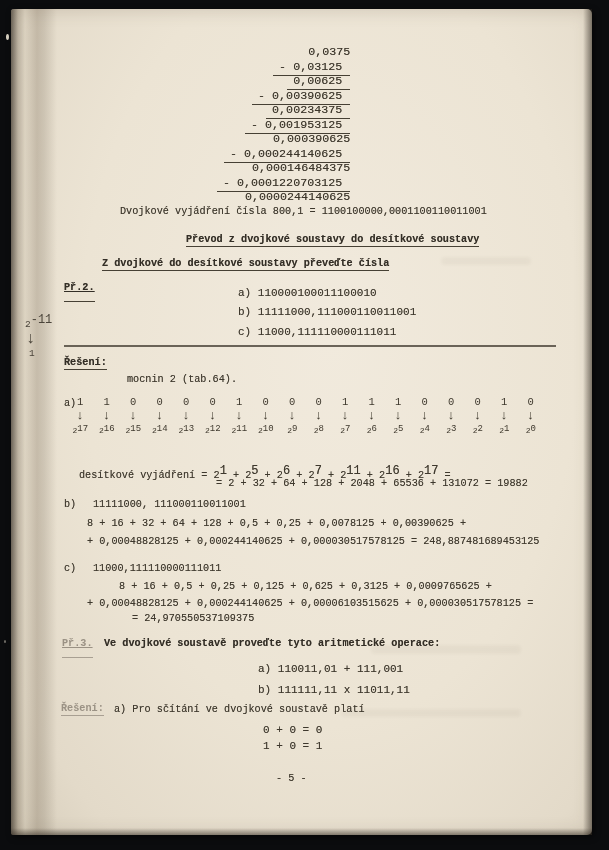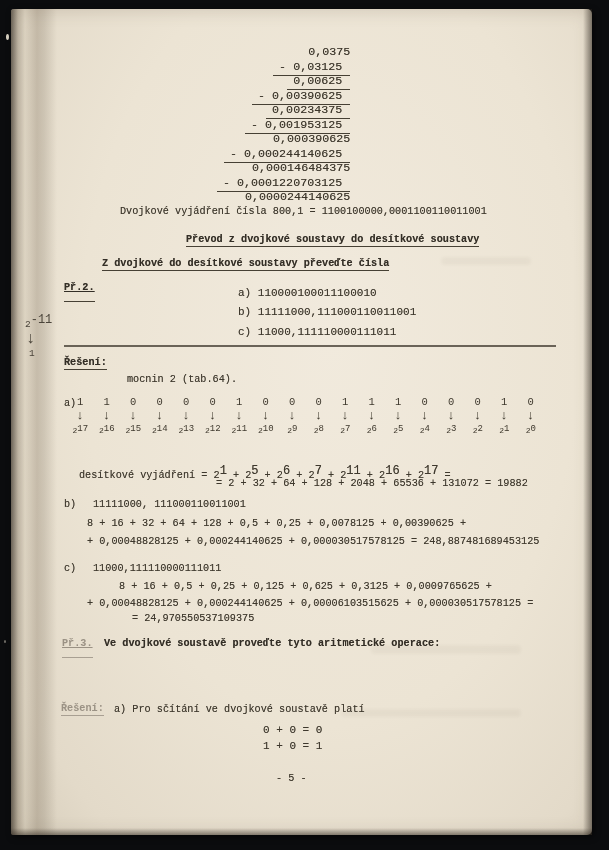--- a/index.html
+++ b/index.html
@@ -217,20 +217,24 @@
     <div class="t" style="left:76px;top:527px;">+ 0,00048828125 + 0,000244140625 + 0,000030517578125 = 248,887481689453125</div>
 
     <div class="t" style="left:53px;top:554px;">c)</div>
     <div class="t" style="left:82px;top:554px;">11000,111110000111011</div>
     <div class="t" style="left:80px;top:572px;margin-left:28px;">8 + 16 + 0,5 + 0,25 + 0,125 + 0,625 + 0,3125 + 0,0009765625 +</div>
     <div class="t" style="left:76px;top:589px;">+ 0,00048828125 + 0,000244140625 + 0,00006103515625 + 0,000030517578125 =</div>
     <div class="t" style="left:76px;top:604px;margin-left:45px;">= 24,970550537109375</div>
 
     <div class="t bold faded" style="left:51px;top:629px;"><span class="ul2 faded">Př.3.</span></div>
     <div class="t bold" style="left:93px;top:629px;">Ve dvojkové soustavě proveďte tyto aritmetické operace:</div>
+    <div class="ex3-items">
+        <div class="exitem">a) 110011,01 + 111,001</div>
+        <div class="exitem">b) 111111,11 x 11011,11</div>
+      </div>
 
     <div class="t bold faded" style="left:50px;top:694px;"><span class="ul faded">Řešení:</span></div>
     <div class="t" style="left:103px;top:695px;">a) Pro sčítání ve dvojkové soustavě platí</div>
     <div class="rules">
         <div class="rule-line">0 + 0 = 0</div>
         <div class="rule-line">1 + 0 = 1</div>
       </div>
 
     <div class="t" style="left:265px;top:764px;">- 5 -</div>
   </div>

